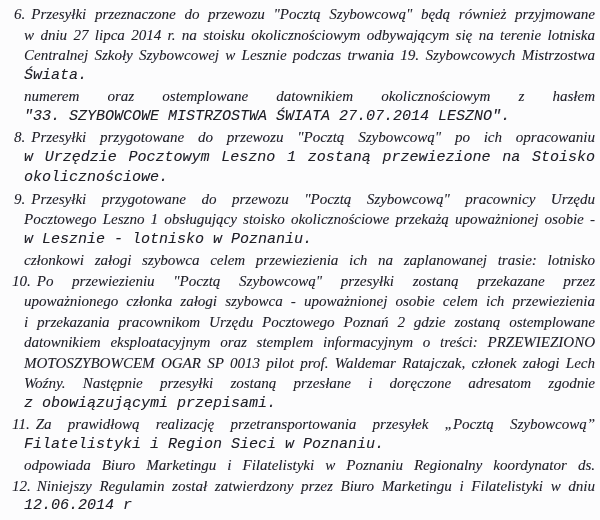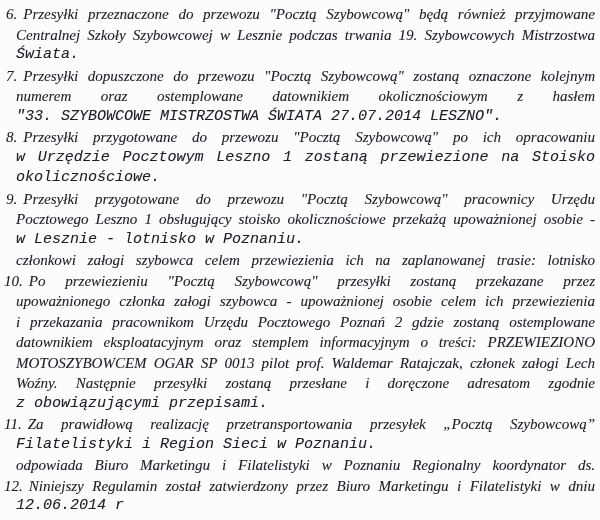--- a/index.html
+++ b/index.html
@@ -14,20 +14,21 @@
     font-family: "Liberation Serif", "DejaVu Serif", serif;
     font-style: italic;
     color: #1e1e24;
   }
   .doc {
     padding: 4px 5px 0 6px;
   }
   
   .item {
     padding-left: 10px;
+    margin-left: 8px;
   }
   .line {
     font-size: 15px;
     line-height: 20.5px;
     text-align: justify;
     text-align-last: justify;
     text-shadow: 0.3px 0.3px 0.6px rgba(45, 45, 90, 0.30);
   }
   .line.lastline {
     text-align-last: left;
@@ -44,25 +45,25 @@
     white-space: pre;
   }
 </style>
 </head>
 <body style="background: rgb(252, 252, 253); color: rgb(30, 30, 36);">
 
 <main class="doc">
   <div id="items">
       <div class="item">
         <div class="line firstline"><span class="num">6.</span><span>Przesyłki przeznaczone do przewozu "Pocztą Szybowcową" będą również przyjmowane</span></div>
+        <div class="line">w dniu 27 lipca 2014 r. na stoisku okolicznościowym odbywającym się na terenie lotniska</div>
         <div class="line">Centralnej Szkoły Szybowcowej w Lesznie podczas trwania 19. Szybowcowych Mistrzostwa</div>
         <div class="line lastline">Świata.</div>
       </div>
       <div class="item">
-        <div class="line firstline"><span class="num">7.</span><span>Przesyłki dopuszczone do przewozu "Pocztą Szybowcową" zostaną oznaczone kolejnym</span></div>
         <div class="line">numerem oraz ostemplowane datownikiem okolicznościowym z hasłem</div>
         <div class="line lastline">"33. SZYBOWCOWE MISTRZOSTWA ŚWIATA 27.07.2014 LESZNO".</div>
       </div>
       <div class="item">
         <div class="line firstline"><span class="num">8.</span><span>Przesyłki przygotowane do przewozu "Pocztą Szybowcową" po ich opracowaniu</span></div>
         <div class="line lastline">w Urzędzie Pocztowym Leszno 1 zostaną przewiezione na Stoisko okolicznościowe.</div>
       </div>
       <div class="item">
         <div class="line firstline"><span class="num">9.</span><span>Przesyłki przygotowane do przewozu "Pocztą Szybowcową" pracownicy Urzędu</span></div>
         <div class="line">Pocztowego Leszno 1 obsługujący stoisko okolicznościowe przekażą upoważnionej osobie -</div>

